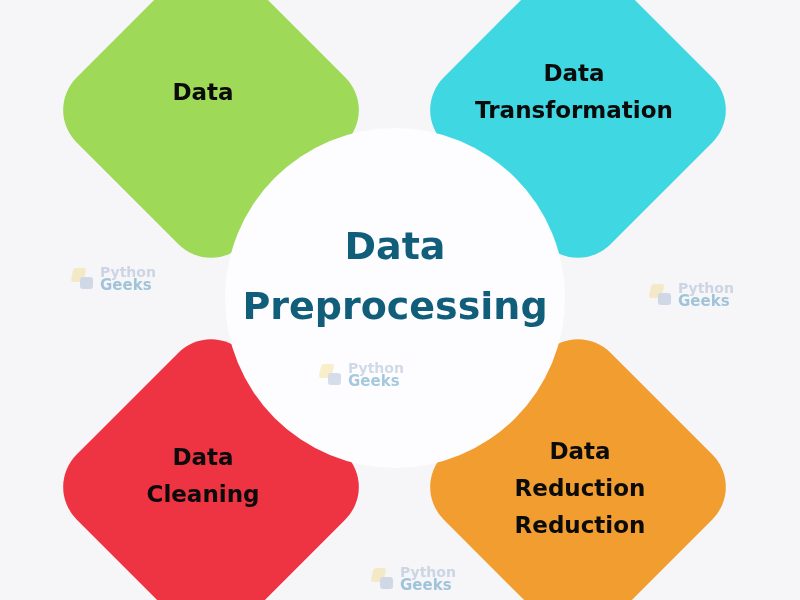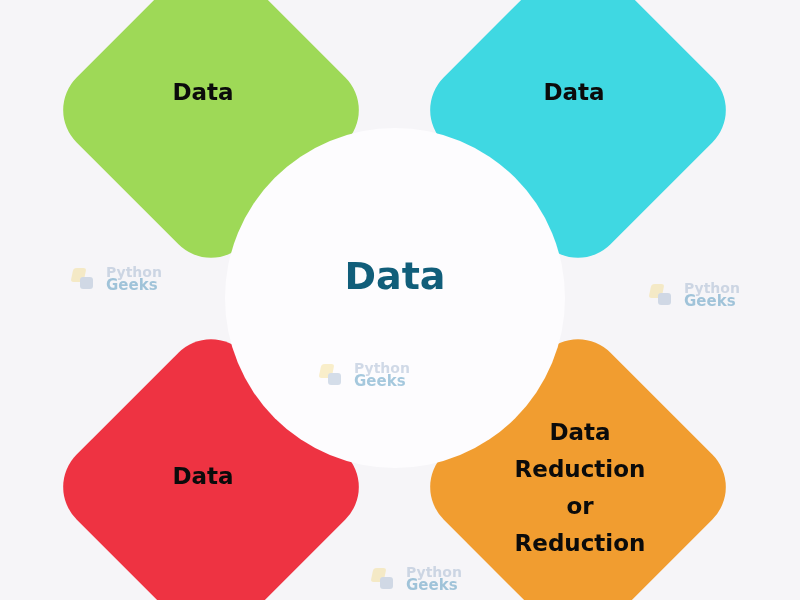--- a/index.html
+++ b/index.html
@@ -43,21 +43,21 @@
       color:#115e7a;
       font-weight:bold;
       font-size:38px;
       line-height:60px;
       z-index:6;
       white-space:nowrap;
     }
     .center-title span { display:block; }
     .wm {
       position:absolute; z-index:4; opacity:0.35;
-      display:flex; align-items:center; gap:12px;
+      display:flex; align-items:center; gap:6px;
       font-family:"DejaVu Sans", sans-serif; font-weight:bold;
     }
     .wm .logo { width:22px; height:22px; position:relative; }
     .wm .logo:before { content:""; position:absolute; left:0; top:0; width:13px; height:14px; background:#f3d56b; border-radius:3px; transform:skewX(-12deg); }
     .wm .logo:after { content:""; position:absolute; left:8px; top:9px; width:13px; height:12px; background:#8aa4c4; border-radius:3px; }
     .wm .txt { display:flex; flex-direction:column; line-height:13px; }
     .wm .t1 { color:#7f9bbd; font-size:14px; }
     .wm .t2 { color:#0369a1; font-size:15px; }
   </style>
 </head>
@@ -94,29 +94,31 @@
 <div class="wm" style="left:372px; top:566px;">
   <div class="logo"></div>
   <div class="txt">
       <span class="t1">Python</span>
       <span class="t2">Geeks</span>
     </div>
 </div>
 
 <div class="center-title">
   <span>Data</span>
+  <span>Preprocessing</span>
 </div>
 
 <div class="label" style="left:203px; top:92px;">
   <span>Data</span>
 </div>
 <div class="label" style="left:574px; top:92px;">
   <span>Data</span>
+  <span>Transformation</span>
 </div>
 <div class="label" style="left:203px; top:476px;">
   <span>Data</span>
+  <span>Cleaning</span>
 </div>
 <div class="label" style="left:580px; top:488px;">
   <span>Data</span>
   <span>Reduction</span>
-  <span>or</span>
   <span>Reduction</span>
 </div>
 
 </body></html>

